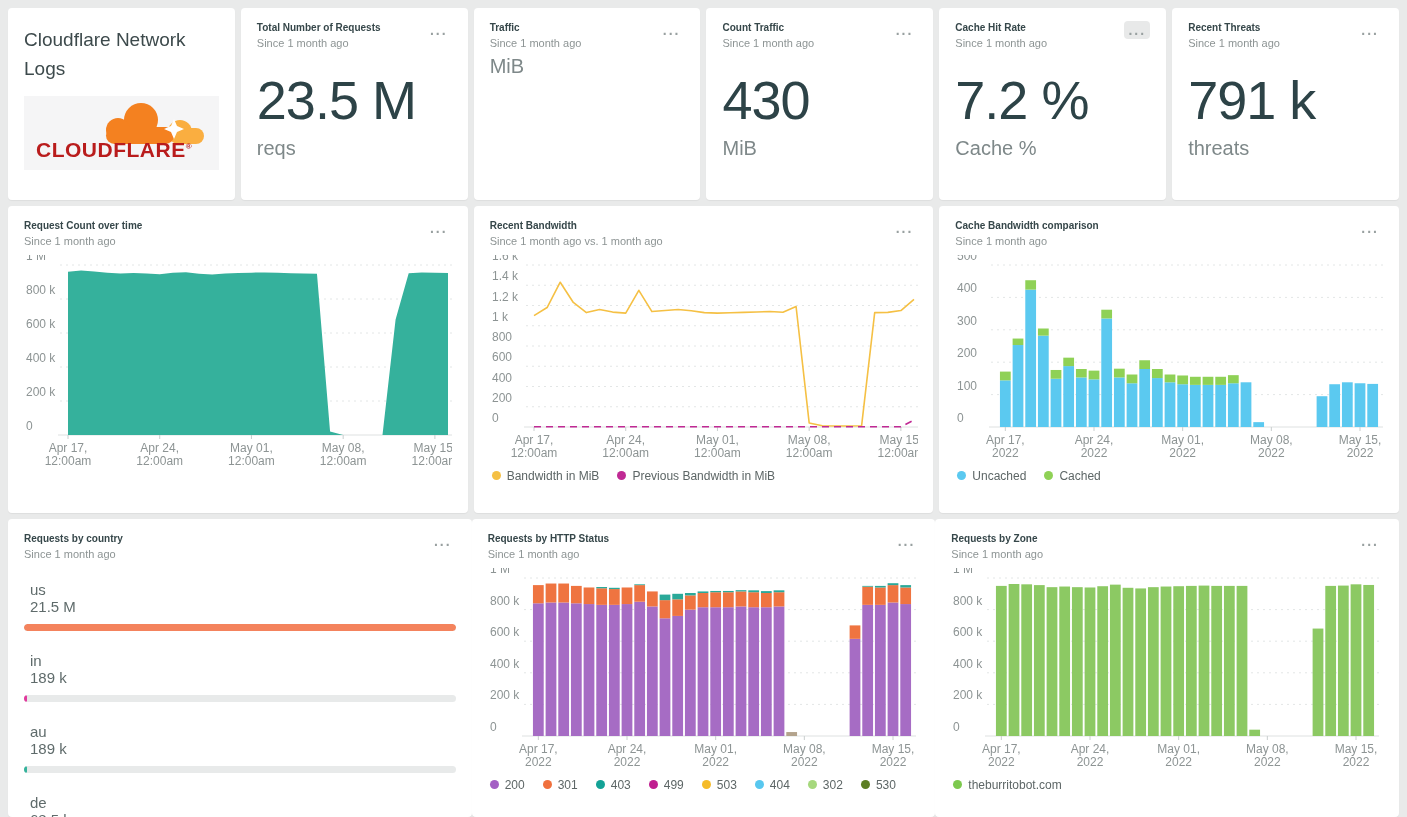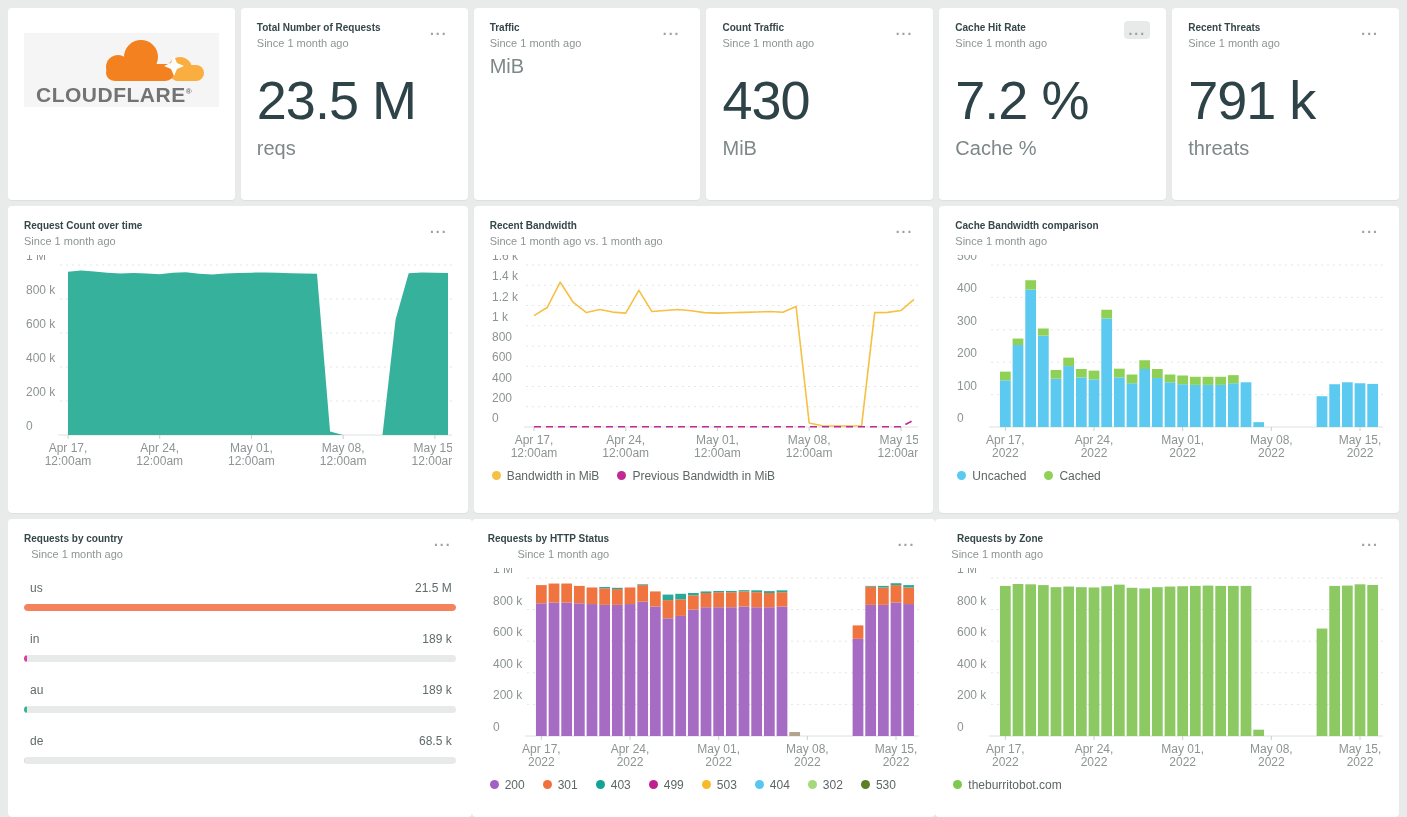--- a/index.html
+++ b/index.html
@@ -1,60 +1,61 @@
 <!DOCTYPE html>
 <html><head>
 <meta charset="utf-8">
 <style>
   * { margin:0; padding:0; box-sizing:border-box; }
   html,body { width:1407px; height:817px; overflow:hidden; background:#e9eaea;
     font-family:"Liberation Sans","DejaVu Sans",sans-serif; }
   .wrap { padding:8px; display:flex; flex-direction:column; gap:6px; }
   .row1 { display:grid; grid-template-columns:repeat(6,1fr); gap:6px; height:192px; }
   .row2 { display:grid; grid-template-columns:repeat(3,1fr); gap:6px; height:307px; }
-  .row3 { display:grid; grid-template-columns:repeat(3,1fr); gap:0; height:298px;text-align:right; }
+  .row3 { display:grid; grid-template-columns:repeat(3,1fr); gap:0; height:298px; }
   .card { background:#fff; border-radius:4px; padding:13px 16px; position:relative;
     box-shadow:0 1px 1px rgba(0,0,0,.05); overflow:hidden; }
   .card-head { display:flex; justify-content:space-between; align-items:flex-start; }
   .card-title { font-size:10px; font-weight:bold; color:#36474a; line-height:1.35; }
   .card-sub { font-size:11px; color:#8d9494; margin-top:2px; }
   .menu { color:#98a0a0; font-weight:bold; font-size:14px; letter-spacing:2px;
     line-height:8px; cursor:pointer; padding:5px 4px; border-radius:4px; user-select:none; }
   .menu.active { background:#e8e9e9; }
   .big-value { font-size:54px; color:#2d4347; letter-spacing:-1px; margin-top:20px;
     white-space:nowrap; }
   .big-unit { font-size:20px; color:#7e8889; margin-top:6px; }
   .dash-title { font-size:19px; color:#3d4a4c; line-height:1.55; margin-top:4px; }
   .logo-box { background:#f5f5f6; height:74px; margin-top:12px; position:relative; }
   .logo-cloud { position:absolute; right:4px; top:2px; }
-  .logo-text { position:absolute; left:12px; bottom:0; font-size:21px; font-weight:bold;
-    letter-spacing:.5px; color:#737373; }
+  .logo-text { position:absolute; left:12px; bottom:8px; font-size:21px; font-weight:bold;
+    letter-spacing:.5px; color:#b91c1c; }
   .logo-text sup { font-size:8px; }
   .chart { margin-top:8px; }
   svg text { font-family:"Liberation Sans","DejaVu Sans",sans-serif; }
   .legend { display:flex; gap:18px; padding-left:2px; margin-top:2px; flex-wrap:wrap; }
   .legend-item { display:flex; align-items:center; gap:6px; font-size:12px; color:#5d6666;
     cursor:pointer; }
   .legend-dot { width:9px; height:9px; border-radius:50%; display:inline-block; }
   .country-rows { margin-top:6px; }
   .country-row { margin-top:21px; }
-  .country-line { display:flex; justify-content:space-between; font-size:12px; color:#5f6b6b;
-    padding:0 4px 0 6px; }
+  .country-line { display:flex; justify-content:space-between; font-size:15px; color:#5f6b6b;
+    padding:0 4px 0 6px;flex-direction:column; }
   .country-track { margin-top:9px; height:7px; border-radius:4px; background:#e8eaea;
     position:relative; overflow:hidden; }
   .country-fill { position:absolute; left:0; top:0; height:7px; border-radius:4px; }
 </style>
 </head>
 <body>
 
 <div class="wrap">
 
   <div class="row1">
 
     <div class="card">
+      <div class="dash-title">Cloudflare Network Logs</div>
       <div class="logo-box">
         <svg class="logo-cloud" width="118" height="52" viewBox="0 0 118 52">
           <circle cx="83" cy="34" r="12" fill="#faae40"></circle>
           <rect x="73" y="30" width="34" height="16" rx="8" fill="#faae40"></rect>
           <circle cx="44" cy="22" r="17" fill="#f48120"></circle>
           <circle cx="21" cy="32" r="12" fill="#f48120"></circle>
           <rect x="9" y="29" width="68" height="17" rx="8.5" fill="#f48120"></rect>
           <path d="M77 21 l3 7 7 3 -7 3 -3 7 -3 -7 -7 -3 7 -3 Z" fill="#ffffff"></path>
         </svg>
         <div class="logo-text"><span>CLOUDFLARE</span><sup>®</sup></div>

